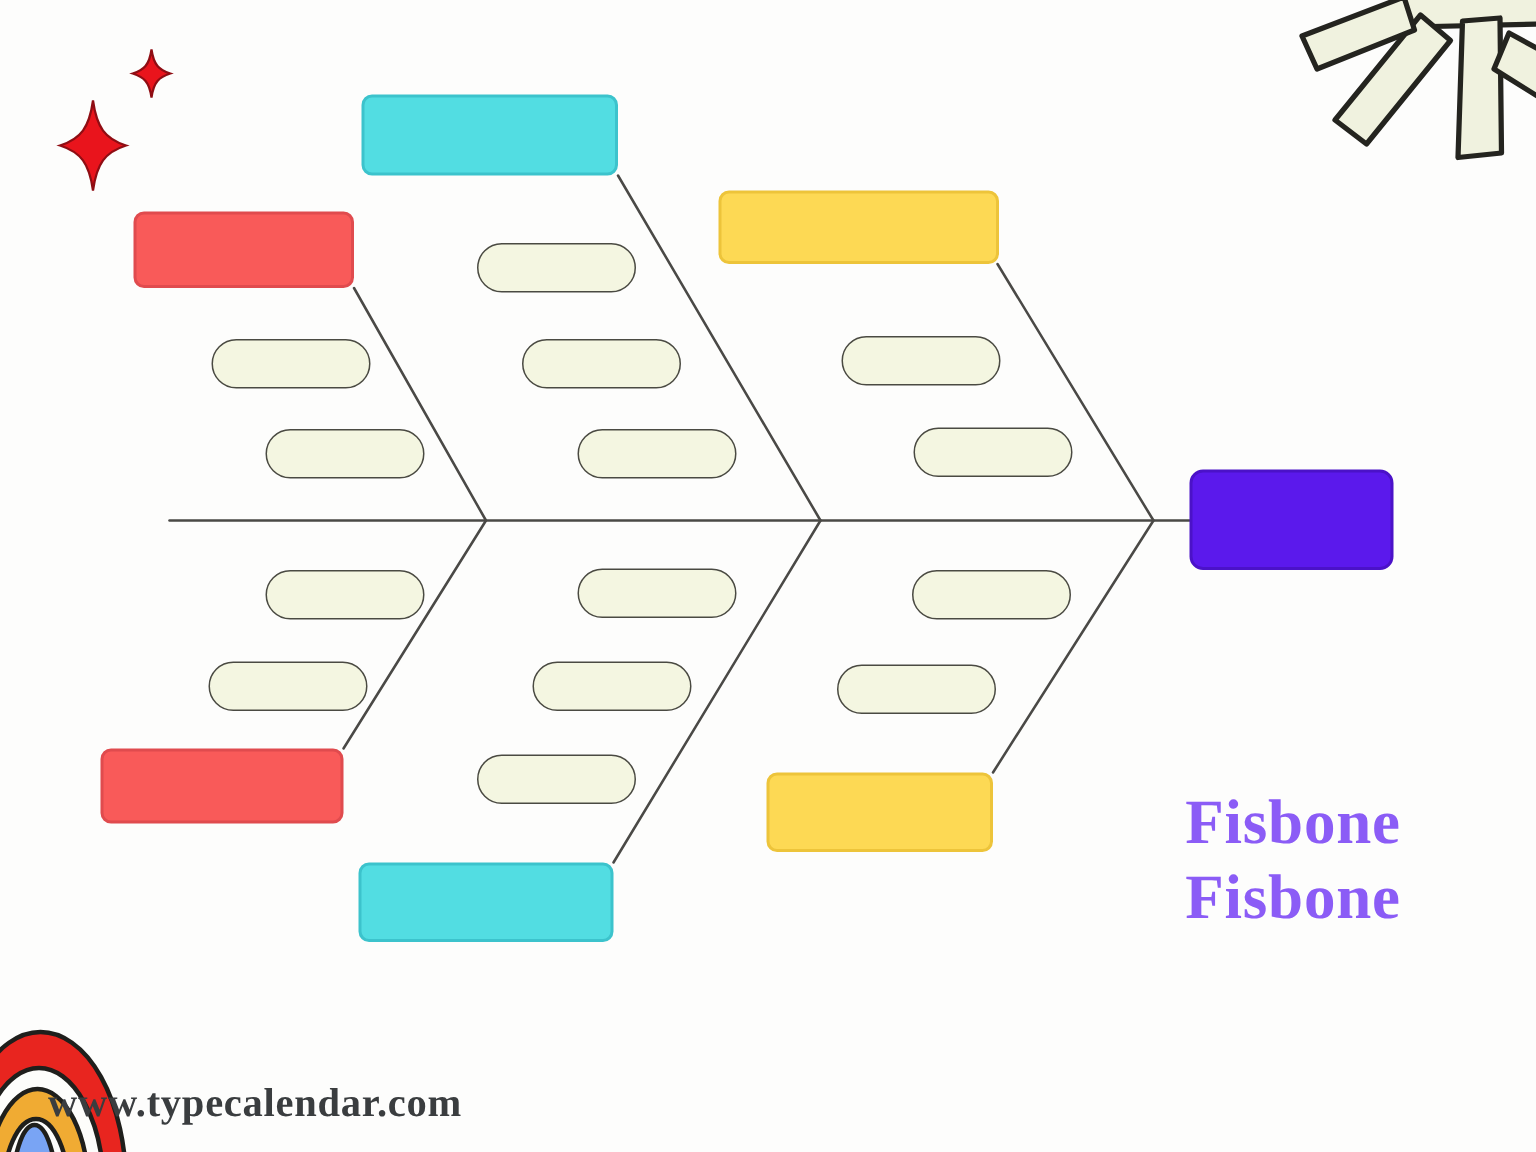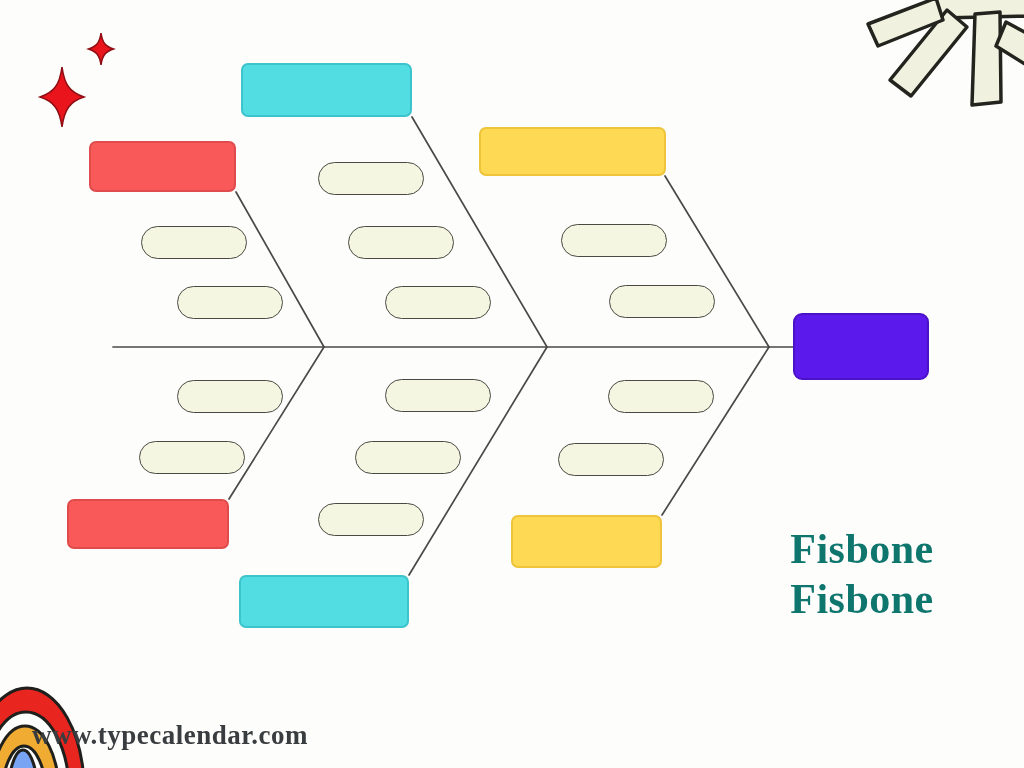--- a/index.html
+++ b/index.html
@@ -87,20 +87,20 @@
   <div class="pill" style="left: 609px; top: 285px; background-color: rgb(244, 246, 225); border-color: rgb(74, 74, 66);"></div>
 
   <div class="pill" style="left: 177px; top: 380px; background-color: rgb(244, 246, 225); border-color: rgb(74, 74, 66);"></div>
   <div class="pill" style="left: 139px; top: 441px; background-color: rgb(244, 246, 225); border-color: rgb(74, 74, 66);"></div>
   <div class="pill" style="left: 385px; top: 379px; background-color: rgb(244, 246, 225); border-color: rgb(74, 74, 66);"></div>
   <div class="pill" style="left: 355px; top: 441px; background-color: rgb(244, 246, 225); border-color: rgb(74, 74, 66);"></div>
   <div class="pill" style="left: 318px; top: 503px; background-color: rgb(244, 246, 225); border-color: rgb(74, 74, 66);"></div>
   <div class="pill" style="left: 608px; top: 380px; background-color: rgb(244, 246, 225); border-color: rgb(74, 74, 66);"></div>
   <div class="pill" style="left: 558px; top: 443px; background-color: rgb(244, 246, 225); border-color: rgb(74, 74, 66);"></div>
 
-  <div class="title" style="color: #0f766e;">
+  <div class="title" style="color: #8b5cf6;">
     <div>Fisbone</div>
     <div>Fisbone</div>
   </div>
 
   <div class="footer" style="color: rgb(58, 61, 63);">www.typecalendar.com</div>
 
 </div>
 
 </body></html>

